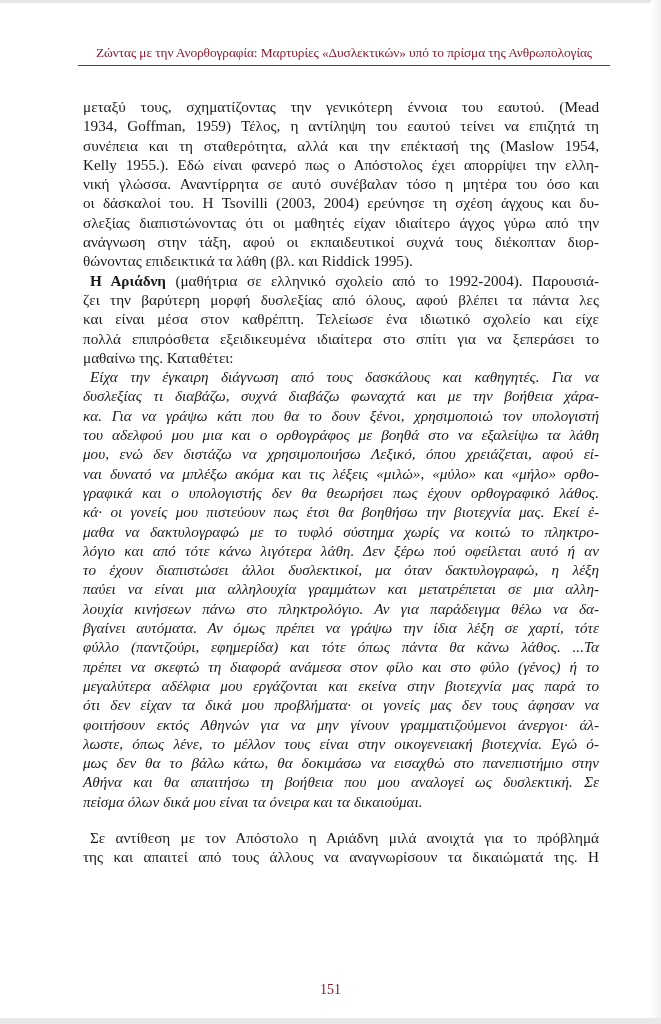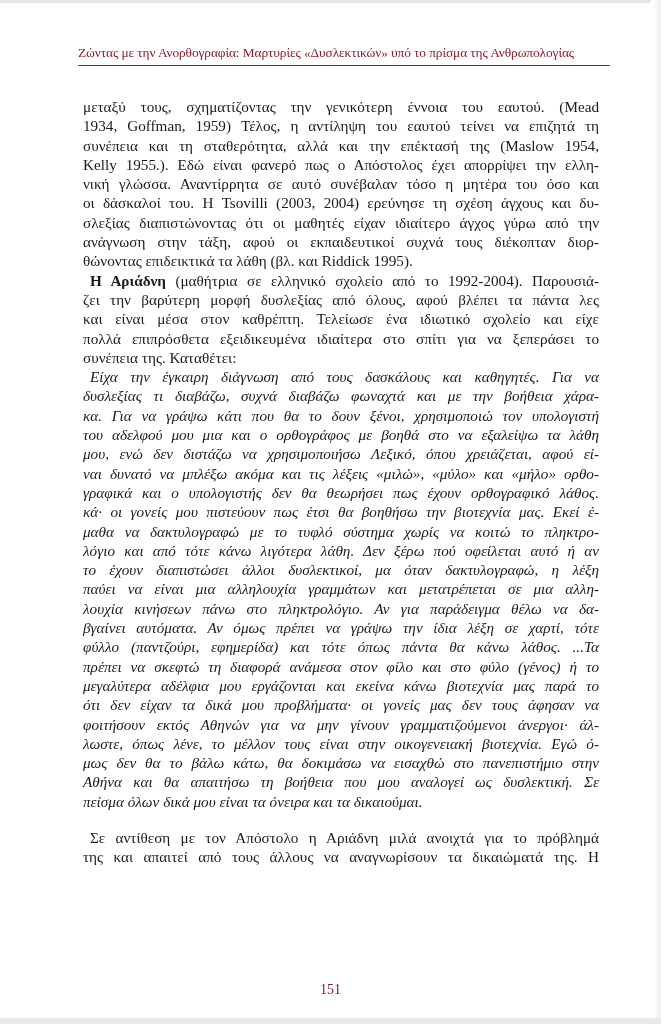--- a/index.html
+++ b/index.html
@@ -17,21 +17,21 @@
   .page-edge-right {
     position: absolute; right: 0; top: 0; width: 10px; height: 1024px;
     background: linear-gradient(to right, #ffffff, #f1f1f1);
   }
   .page-edge-bottom {
     position: absolute; left: 0; bottom: 0; width: 661px; height: 6px;
     background: #e9e9e9;
   }
   .running-header {
     position: absolute; left: 78px; top: 45px; width: 532px;
-    text-align: left;
+    text-align: center;
     font-size: 13.4px;
     color: #8b1c2c;
     white-space: nowrap;
     letter-spacing: -0.1px;
   }
   .header-rule {
     position: absolute; left: 78px; top: 65px; width: 532px; height: 1px;
     background: #444;
   }
   .body-text {
@@ -81,41 +81,41 @@
     <span class="line">σλεξίας διαπιστώνοντας ότι οι μαθητές είχαν ιδιαίτερο άγχος γύρω από την</span>
     <span class="line">ανάγνωση στην τάξη, αφού οι εκπαιδευτικοί συχνά τους διέκοπταν διορ-</span>
     <span class="line last">θώνοντας επιδεικτικά τα λάθη (βλ. και Riddick 1995).</span>
   </div>
 
   <div>
     <span class="line indent"><b class="bold">Η Αριάδνη</b><span> (μαθήτρια σε ελληνικό σχολείο από το 1992-2004). Παρουσιά-</span></span>
     <span class="line">ζει την βαρύτερη μορφή δυσλεξίας από όλους, αφού βλέπει τα πάντα λες</span>
     <span class="line">και είναι μέσα στον καθρέπτη. Τελείωσε ένα ιδιωτικό σχολείο και είχε</span>
     <span class="line">πολλά επιπρόσθετα εξειδικευμένα ιδιαίτερα στο σπίτι για να ξεπεράσει το</span>
-    <span class="line last">συνέπεια της. Καταθέτει:</span>
+    <span class="line last">μαθαίνω της. Καταθέτει:</span>
   </div>
 
   <div class="quote">
     <span class="line indent">Είχα την έγκαιρη διάγνωση από τους δασκάλους και καθηγητές. Για να</span>
     <span class="line">δυσλεξίας τι διαβάζω, συχνά διαβάζω φωναχτά και με την βοήθεια χάρα-</span>
     <span class="line">κα. Για να γράψω κάτι που θα το δουν ξένοι, χρησιμοποιώ τον υπολογιστή</span>
     <span class="line">του αδελφού μου μια και ο ορθογράφος με βοηθά στο να εξαλείψω τα λάθη</span>
     <span class="line">μου, ενώ δεν διστάζω να χρησιμοποιήσω Λεξικό, όπου χρειάζεται, αφού εί-</span>
     <span class="line">ναι δυνατό να μπλέξω ακόμα και τις λέξεις «μιλώ», «μύλο» και «μήλο» ορθο-</span>
     <span class="line">γραφικά και ο υπολογιστής δεν θα θεωρήσει πως έχουν ορθογραφικό λάθος.</span>
     <span class="line">κά· οι γονείς μου πιστεύουν πως έτσι θα βοηθήσω την βιοτεχνία μας. Εκεί έ-</span>
     <span class="line">μαθα να δακτυλογραφώ με το τυφλό σύστημα χωρίς να κοιτώ το πληκτρο-</span>
     <span class="line">λόγιο και από τότε κάνω λιγότερα λάθη. Δεν ξέρω πού οφείλεται αυτό ή αν</span>
     <span class="line">το έχουν διαπιστώσει άλλοι δυσλεκτικοί, μα όταν δακτυλογραφώ, η λέξη</span>
     <span class="line">παύει να είναι μια αλληλουχία γραμμάτων και μετατρέπεται σε μια αλλη-</span>
     <span class="line">λουχία κινήσεων πάνω στο πληκτρολόγιο. Αν για παράδειγμα θέλω να δα-</span>
     <span class="line">βγαίνει αυτόματα. Αν όμως πρέπει να γράψω την ίδια λέξη σε χαρτί, τότε</span>
     <span class="line">φύλλο (παντζούρι, εφημερίδα) και τότε όπως πάντα θα κάνω λάθος. ...Τα</span>
     <span class="line">πρέπει να σκεφτώ τη διαφορά ανάμεσα στον φίλο και στο φύλο (γένος) ή το</span>
-    <span class="line">μεγαλύτερα αδέλφια μου εργάζονται και εκείνα κάνω βιοτεχνία μας παρά το</span>
+    <span class="line">μεγαλύτερα αδέλφια μου εργάζονται και εκείνα στην βιοτεχνία μας παρά το</span>
     <span class="line">ότι δεν είχαν τα δικά μου προβλήματα· οι γονείς μας δεν τους άφησαν να</span>
     <span class="line">φοιτήσουν εκτός Αθηνών για να μην γίνουν γραμματιζούμενοι άνεργοι· άλ-</span>
     <span class="line">λωστε, όπως λένε, το μέλλον τους είναι στην οικογενειακή βιοτεχνία. Εγώ ό-</span>
     <span class="line">μως δεν θα το βάλω κάτω, θα δοκιμάσω να εισαχθώ στο πανεπιστήμιο στην</span>
     <span class="line">Αθήνα και θα απαιτήσω τη βοήθεια που μου αναλογεί ως δυσλεκτική. Σε</span>
     <span class="line last">πείσμα όλων δικά μου είναι τα όνειρα και τα δικαιούμαι.</span>
   </div>
 
   <div class="gap"></div>
 

